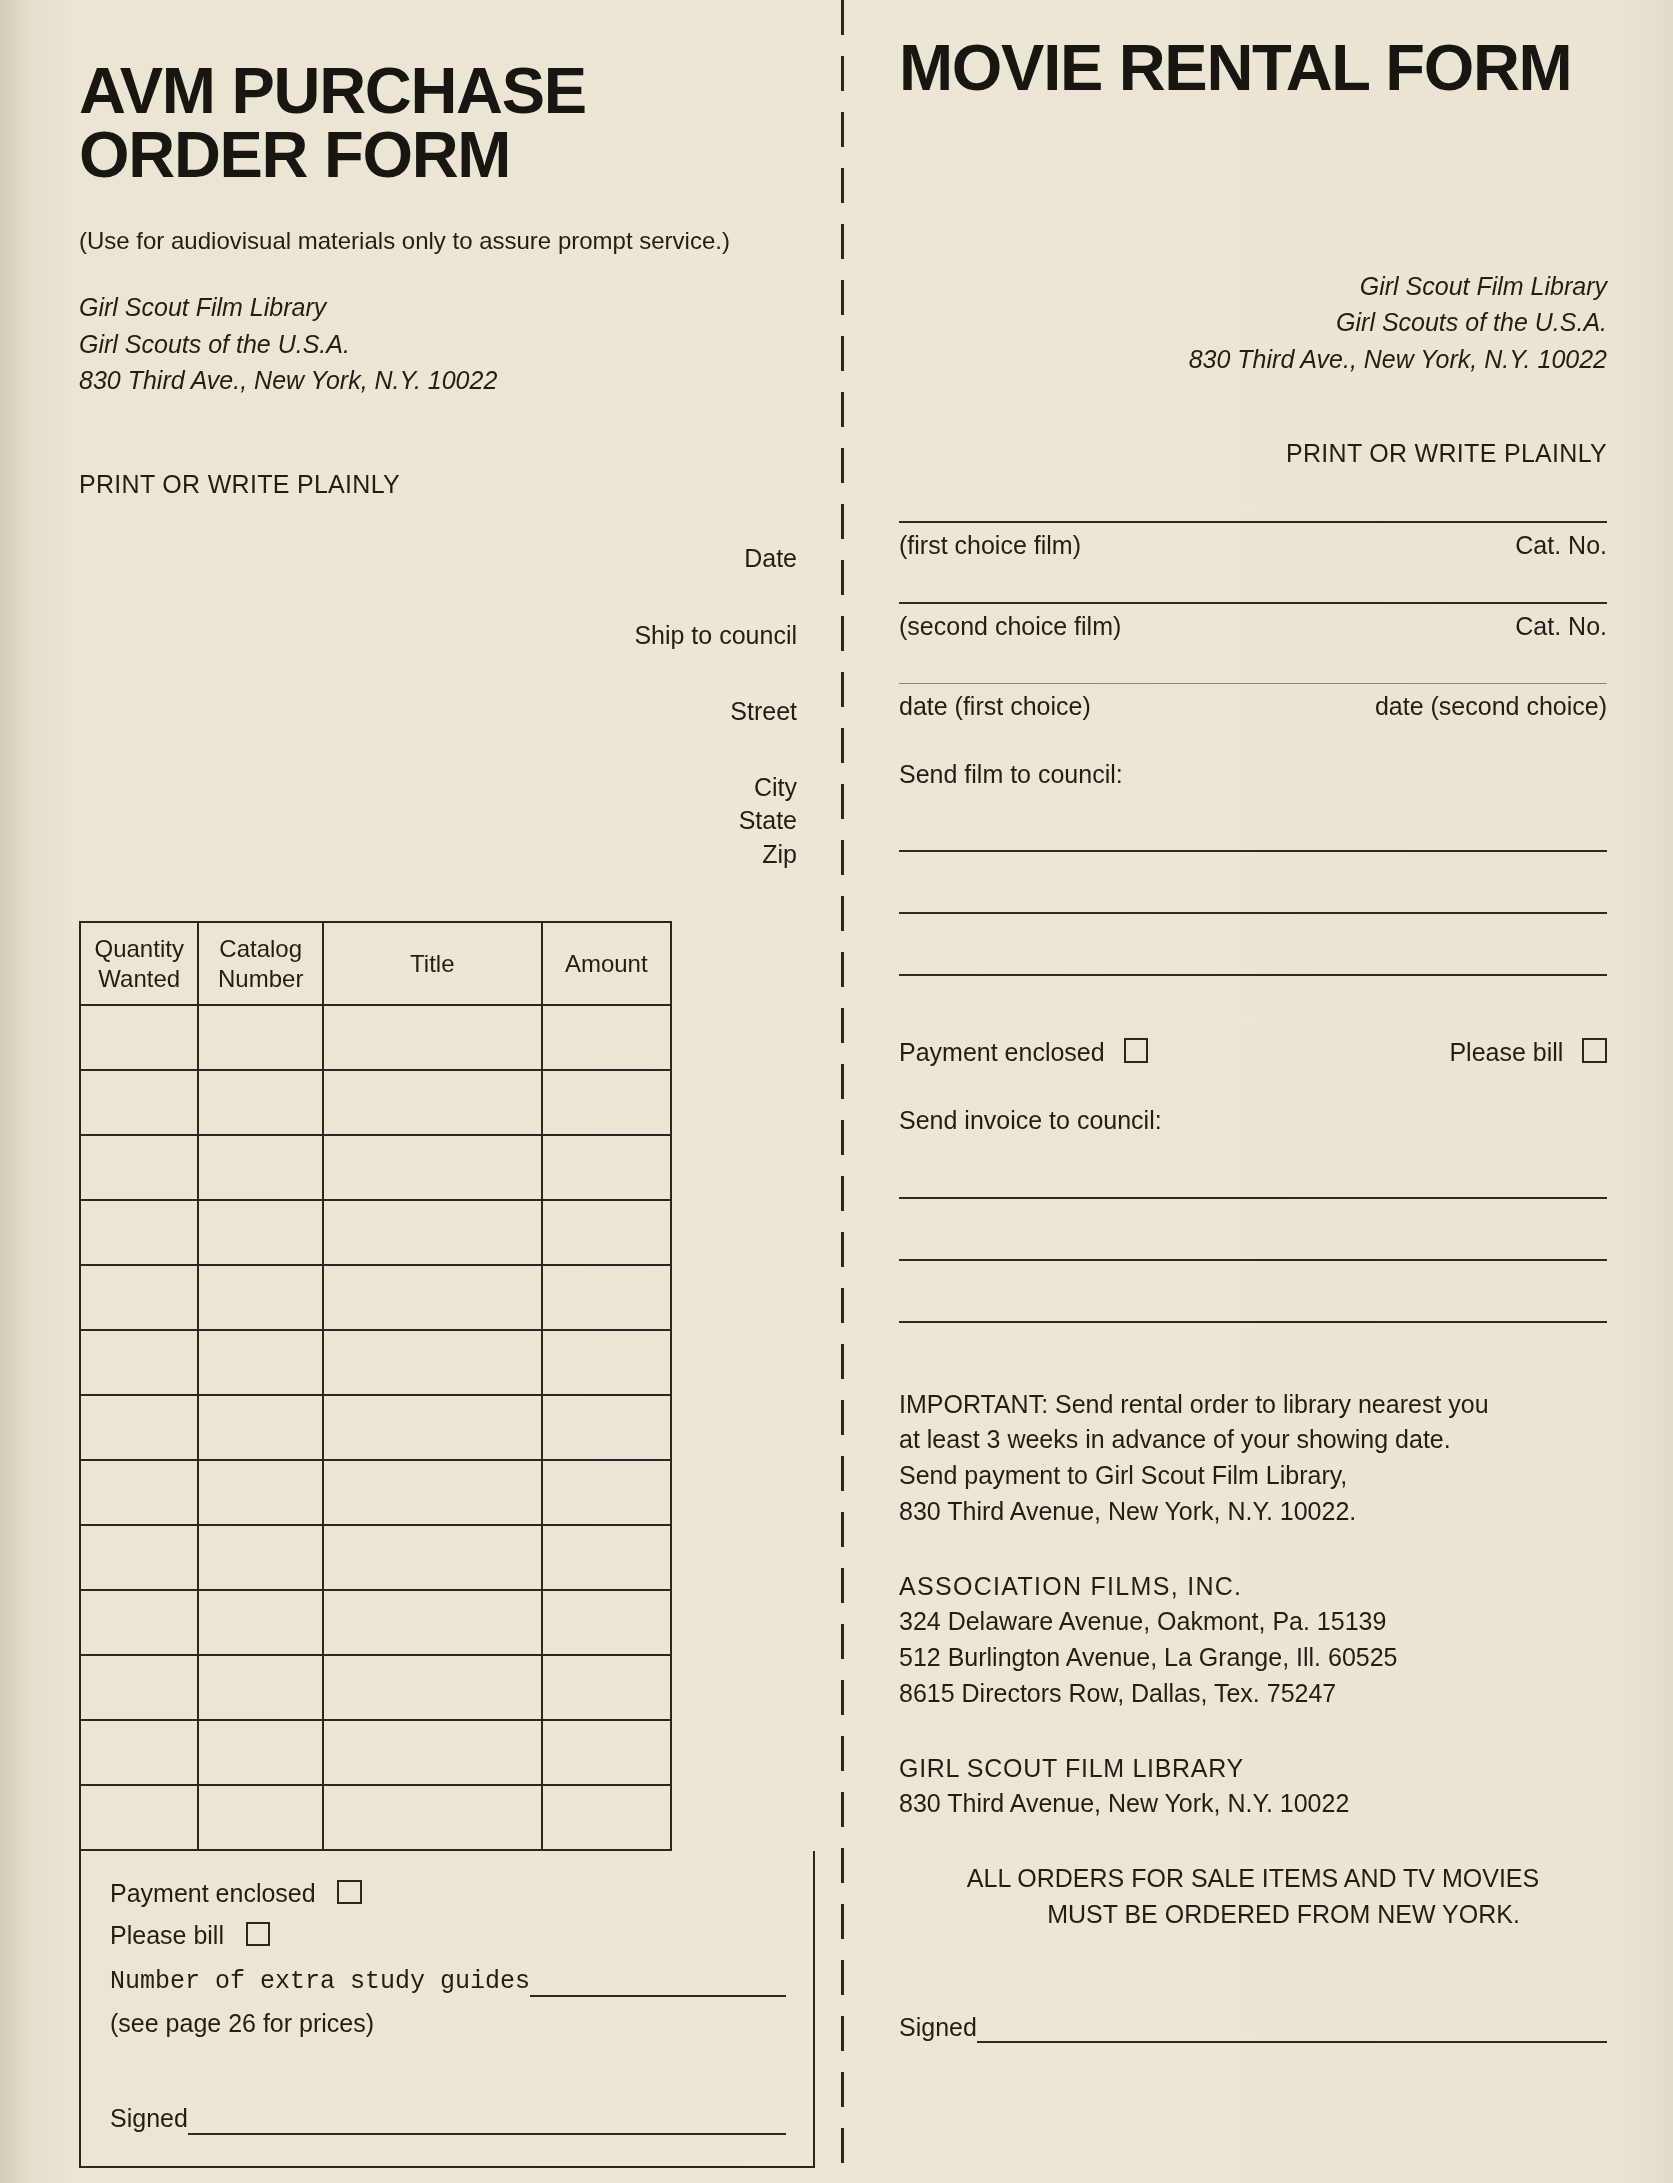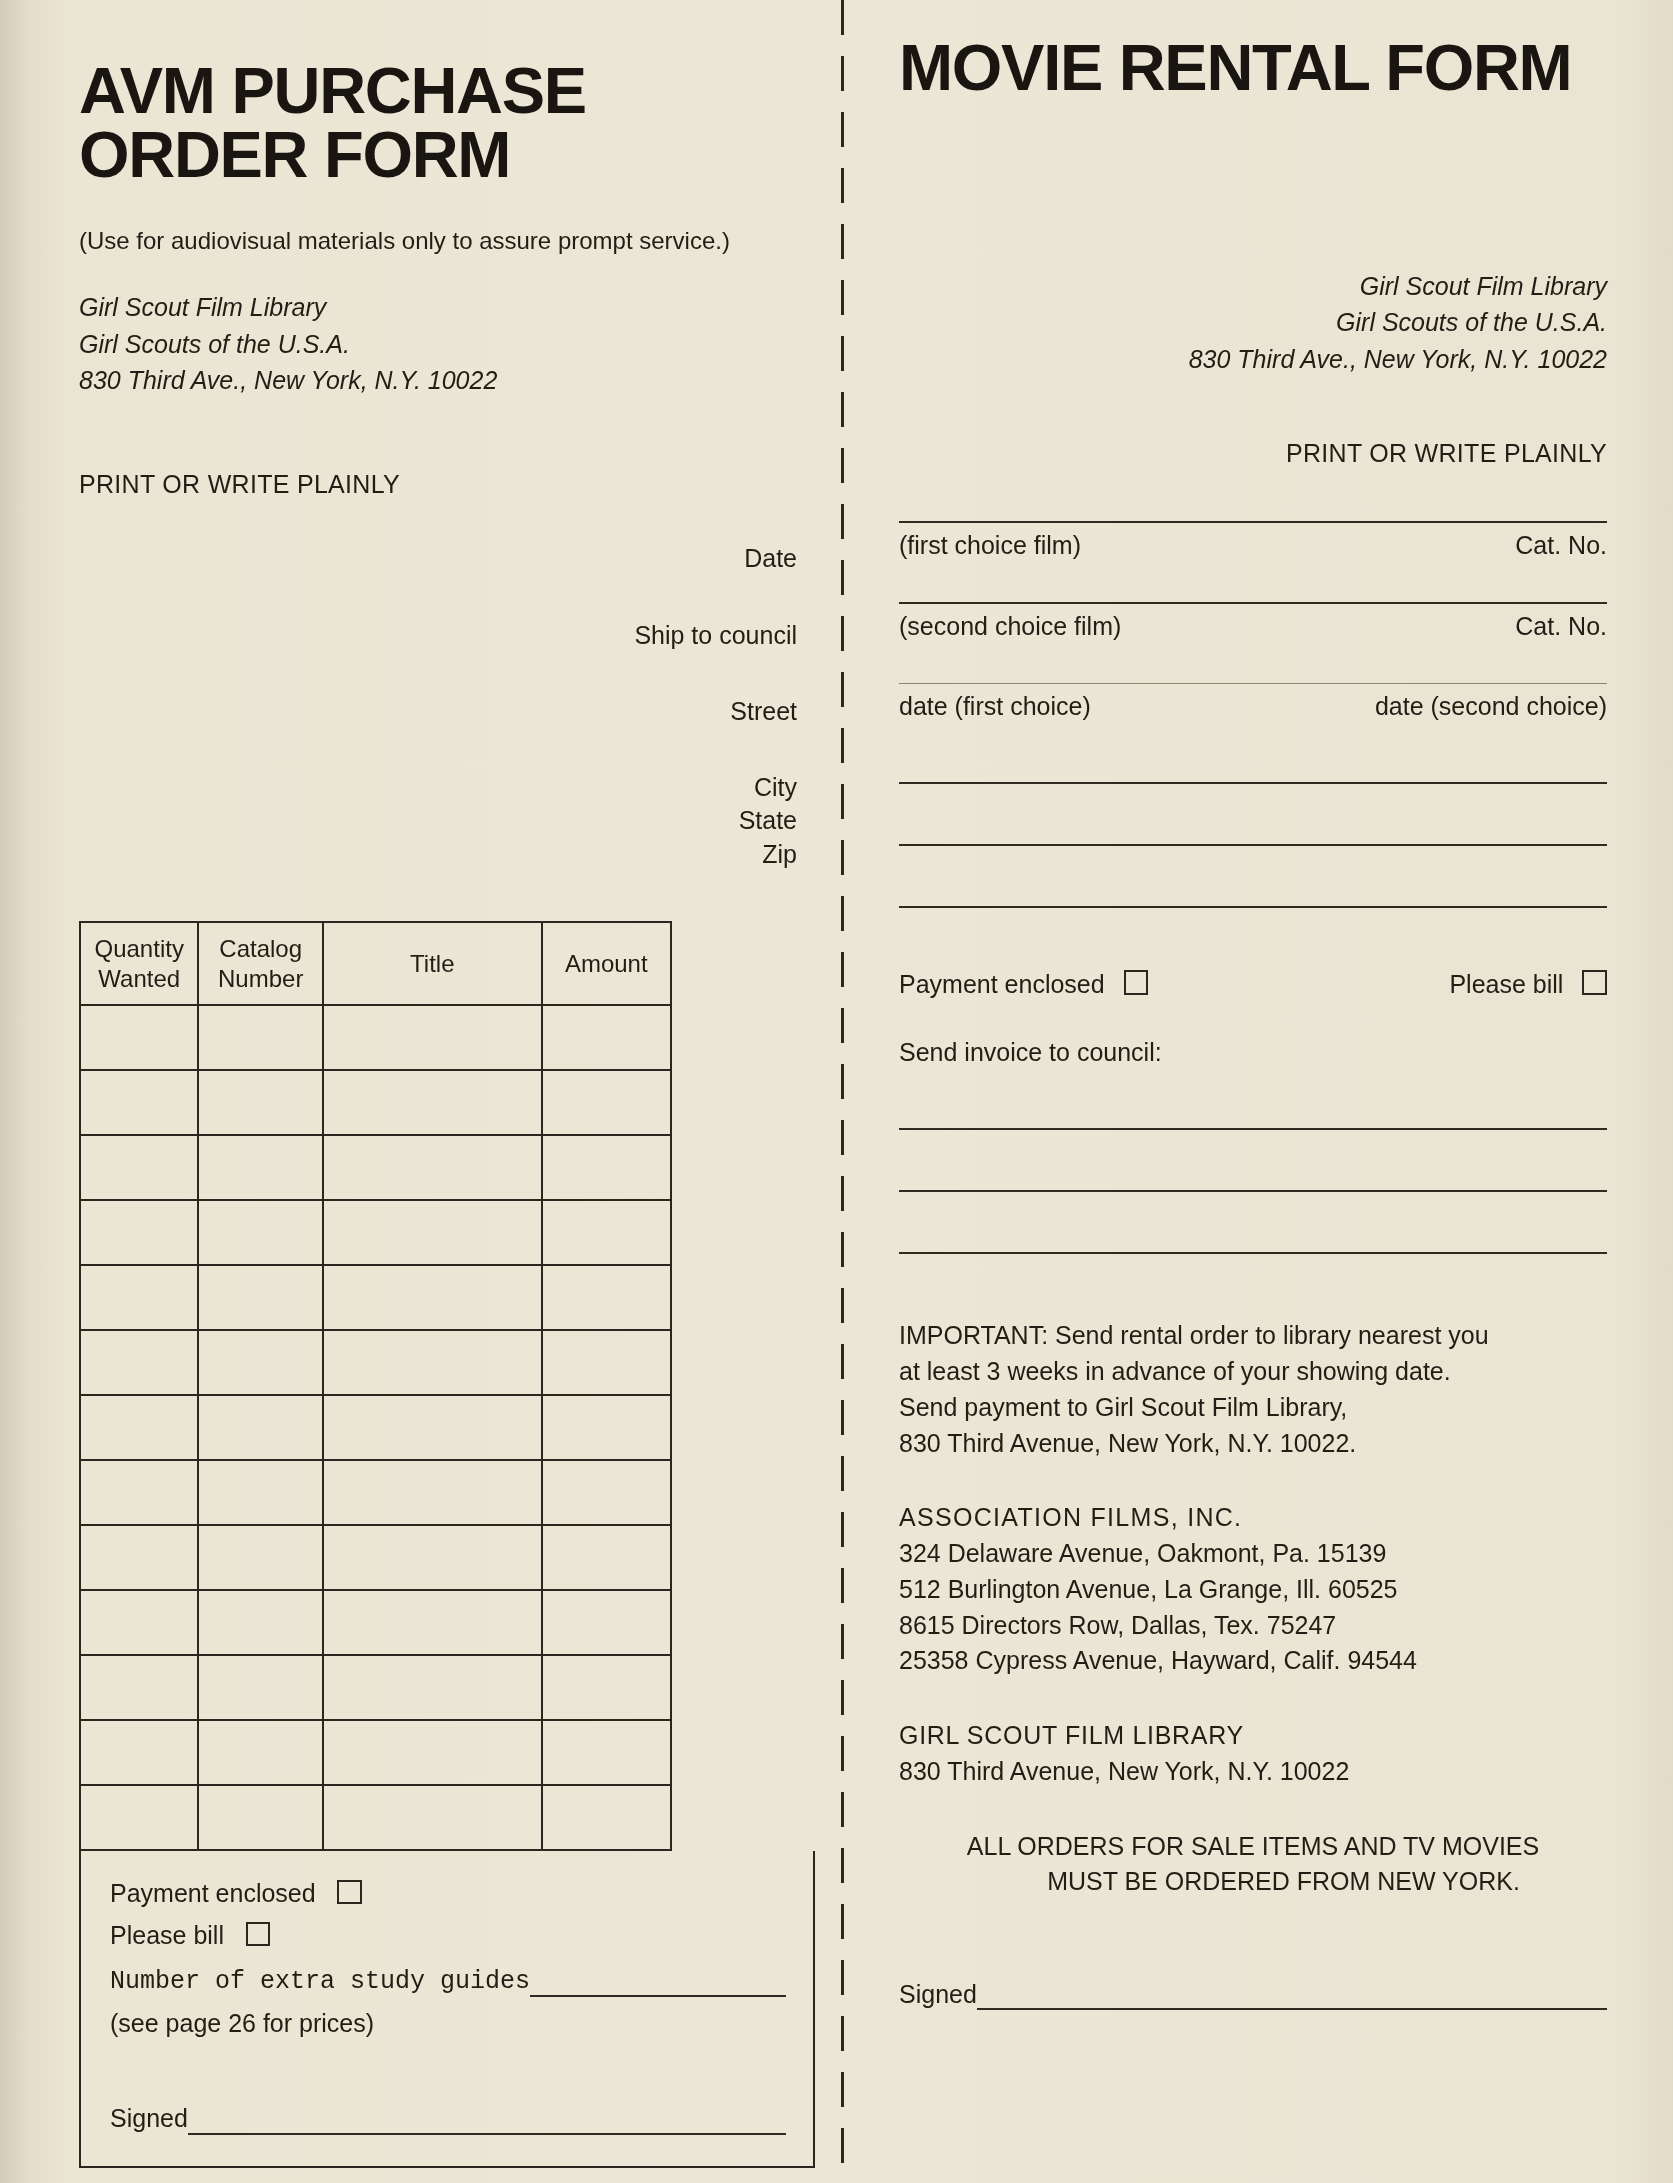--- a/index.html
+++ b/index.html
@@ -262,20 +262,21 @@
       <span>(second choice film)</span>
       <span>Cat. No.</span>
     </div>
 
     <div class="rule faint"></div>
     <div class="cap-row">
       <span>date (first choice)</span>
       <span>date (second choice)</span>
     </div>
 
+    <div class="section-label">Send film to council:</div>
     <div class="blank"></div>
     <div class="blank"></div>
     <div class="blank"></div>
 
     <div class="pay-row">
       <span>
         <span>Payment enclosed</span>
         <span class="chk" style="margin-left:12px;"></span>
       </span>
       <span>
@@ -294,21 +295,20 @@
       <div>at least 3 weeks in advance of your showing date.</div>
       <div>Send payment to Girl Scout Film Library,</div>
       <div>830 Third Avenue, New York, N.Y. 10022.</div>
     </div>
 
     <div class="assoc">
       <div class="assoc-name">ASSOCIATION FILMS, INC.</div>
       <div>324 Delaware Avenue, Oakmont, Pa. 15139</div>
       <div>512 Burlington Avenue, La Grange, Ill. 60525</div>
       <div>8615 Directors Row, Dallas, Tex. 75247</div>
-      <div>25358 Cypress Avenue, Hayward, Calif. 94544</div>
     </div>
 
     <div class="gslib">
       <div class="gslib-name">GIRL SCOUT FILM LIBRARY</div>
       <div>830 Third Avenue, New York, N.Y. 10022</div>
     </div>
 
     <div class="orders-note">
       <div>ALL ORDERS FOR SALE ITEMS AND TV MOVIES</div>
       <div class="l2">MUST BE ORDERED FROM NEW YORK.</div>

